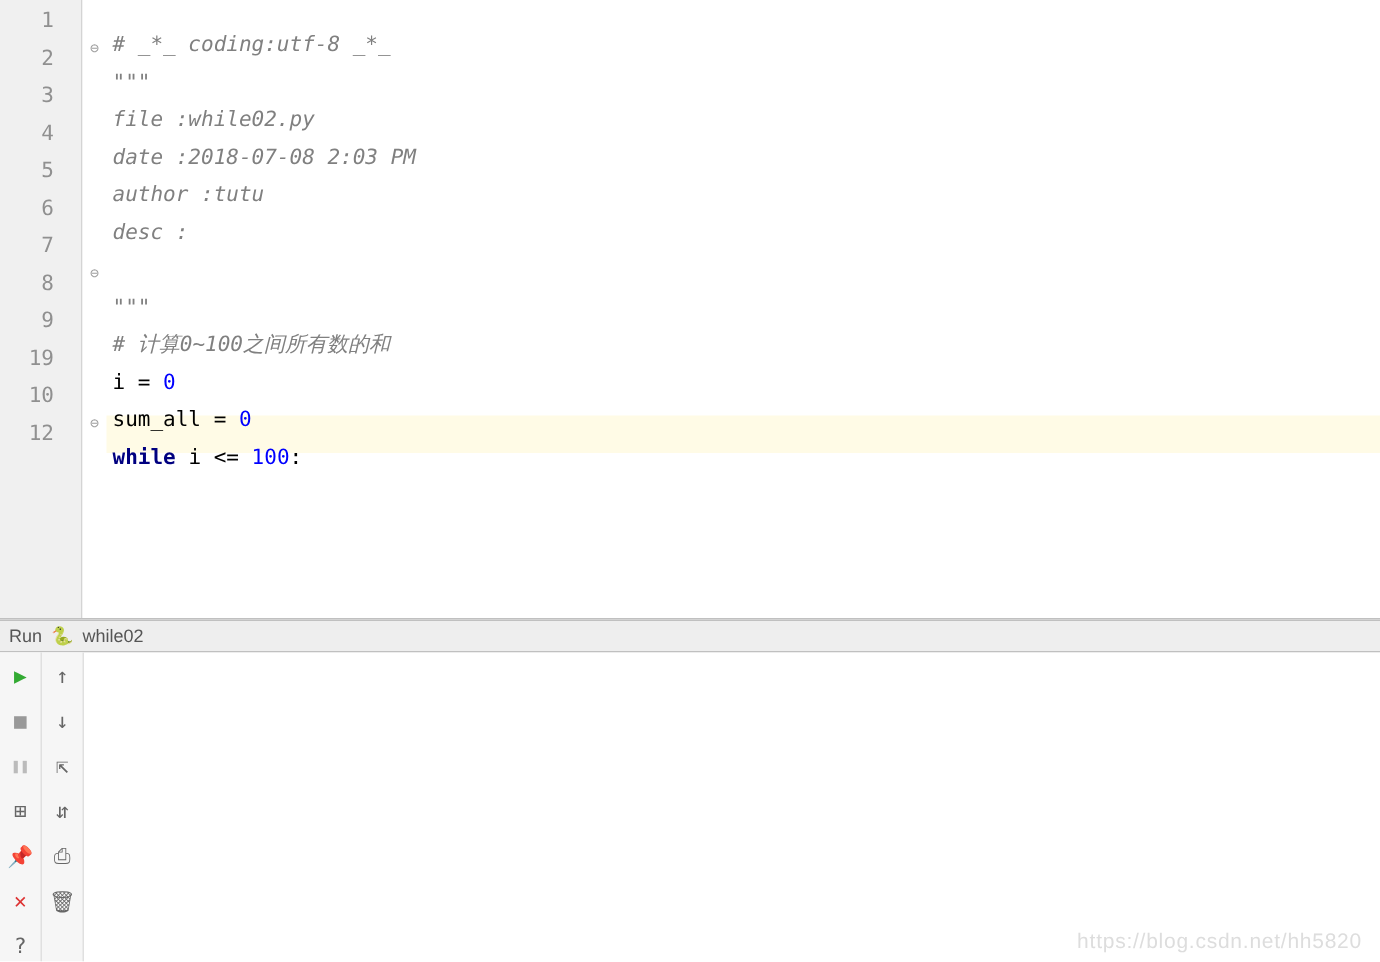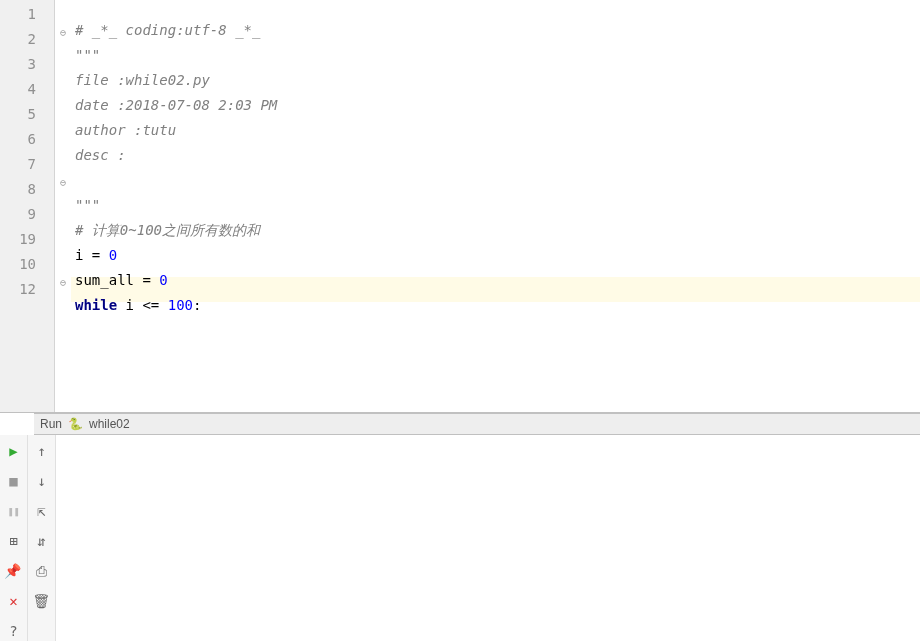--- a/index.html
+++ b/index.html
@@ -70,21 +70,20 @@
     background: #eeeeee;
     border-top: 1px solid #c0c0c0;
     border-bottom: 1px solid #c0c0c0;
     display: flex;
     align-items: center;
     padding-left: 6px;
     font-family: sans-serif;
     font-size: 12px;
     color: #555;
     gap: 6px;
-    margin-left: 34px;
   }
   .py-icon { color: #3b7; font-weight: bold; }
 
   .run-panel {
     flex: 0 0 170px;
     display: flex;
     background: #ffffff;
     position: relative;
   }
   .tool-col {
@@ -173,13 +172,14 @@
     <div class="tool-btn">↑</div>
     <div class="tool-btn">↓</div>
     <div class="tool-btn">⇱</div>
     <div class="tool-btn">⇵</div>
     <div class="tool-btn">⎙</div>
     <div class="tool-btn">🗑</div>
   </div>
   <div class="console">
     <div></div>
   </div>
+  <div class="watermark">https://blog.csdn.net/hh5820</div>
 </div>
 
 </body></html>

